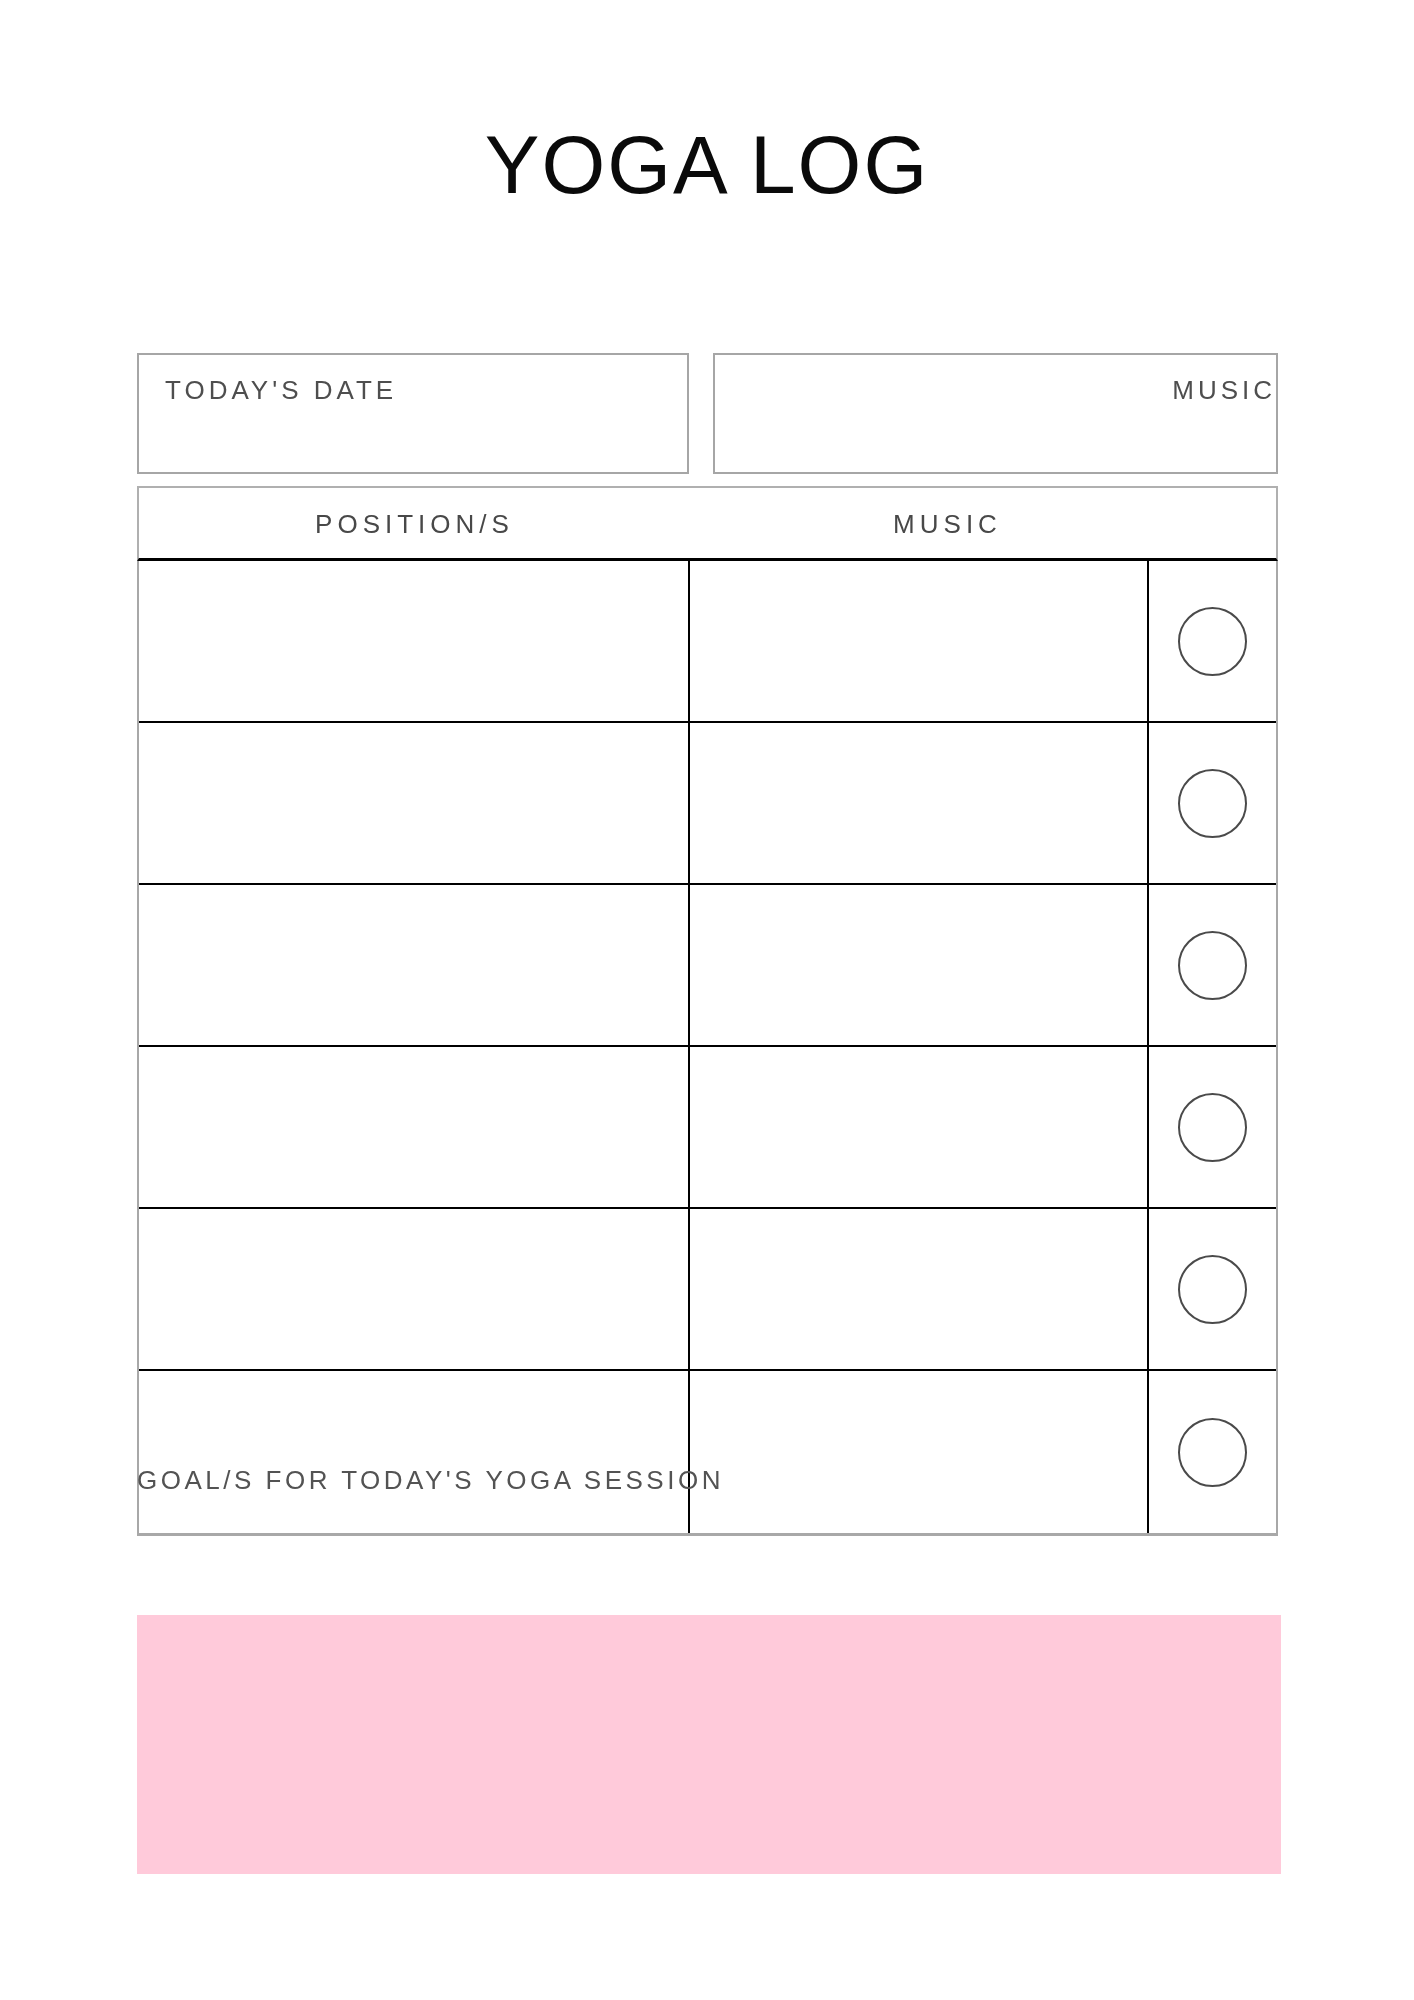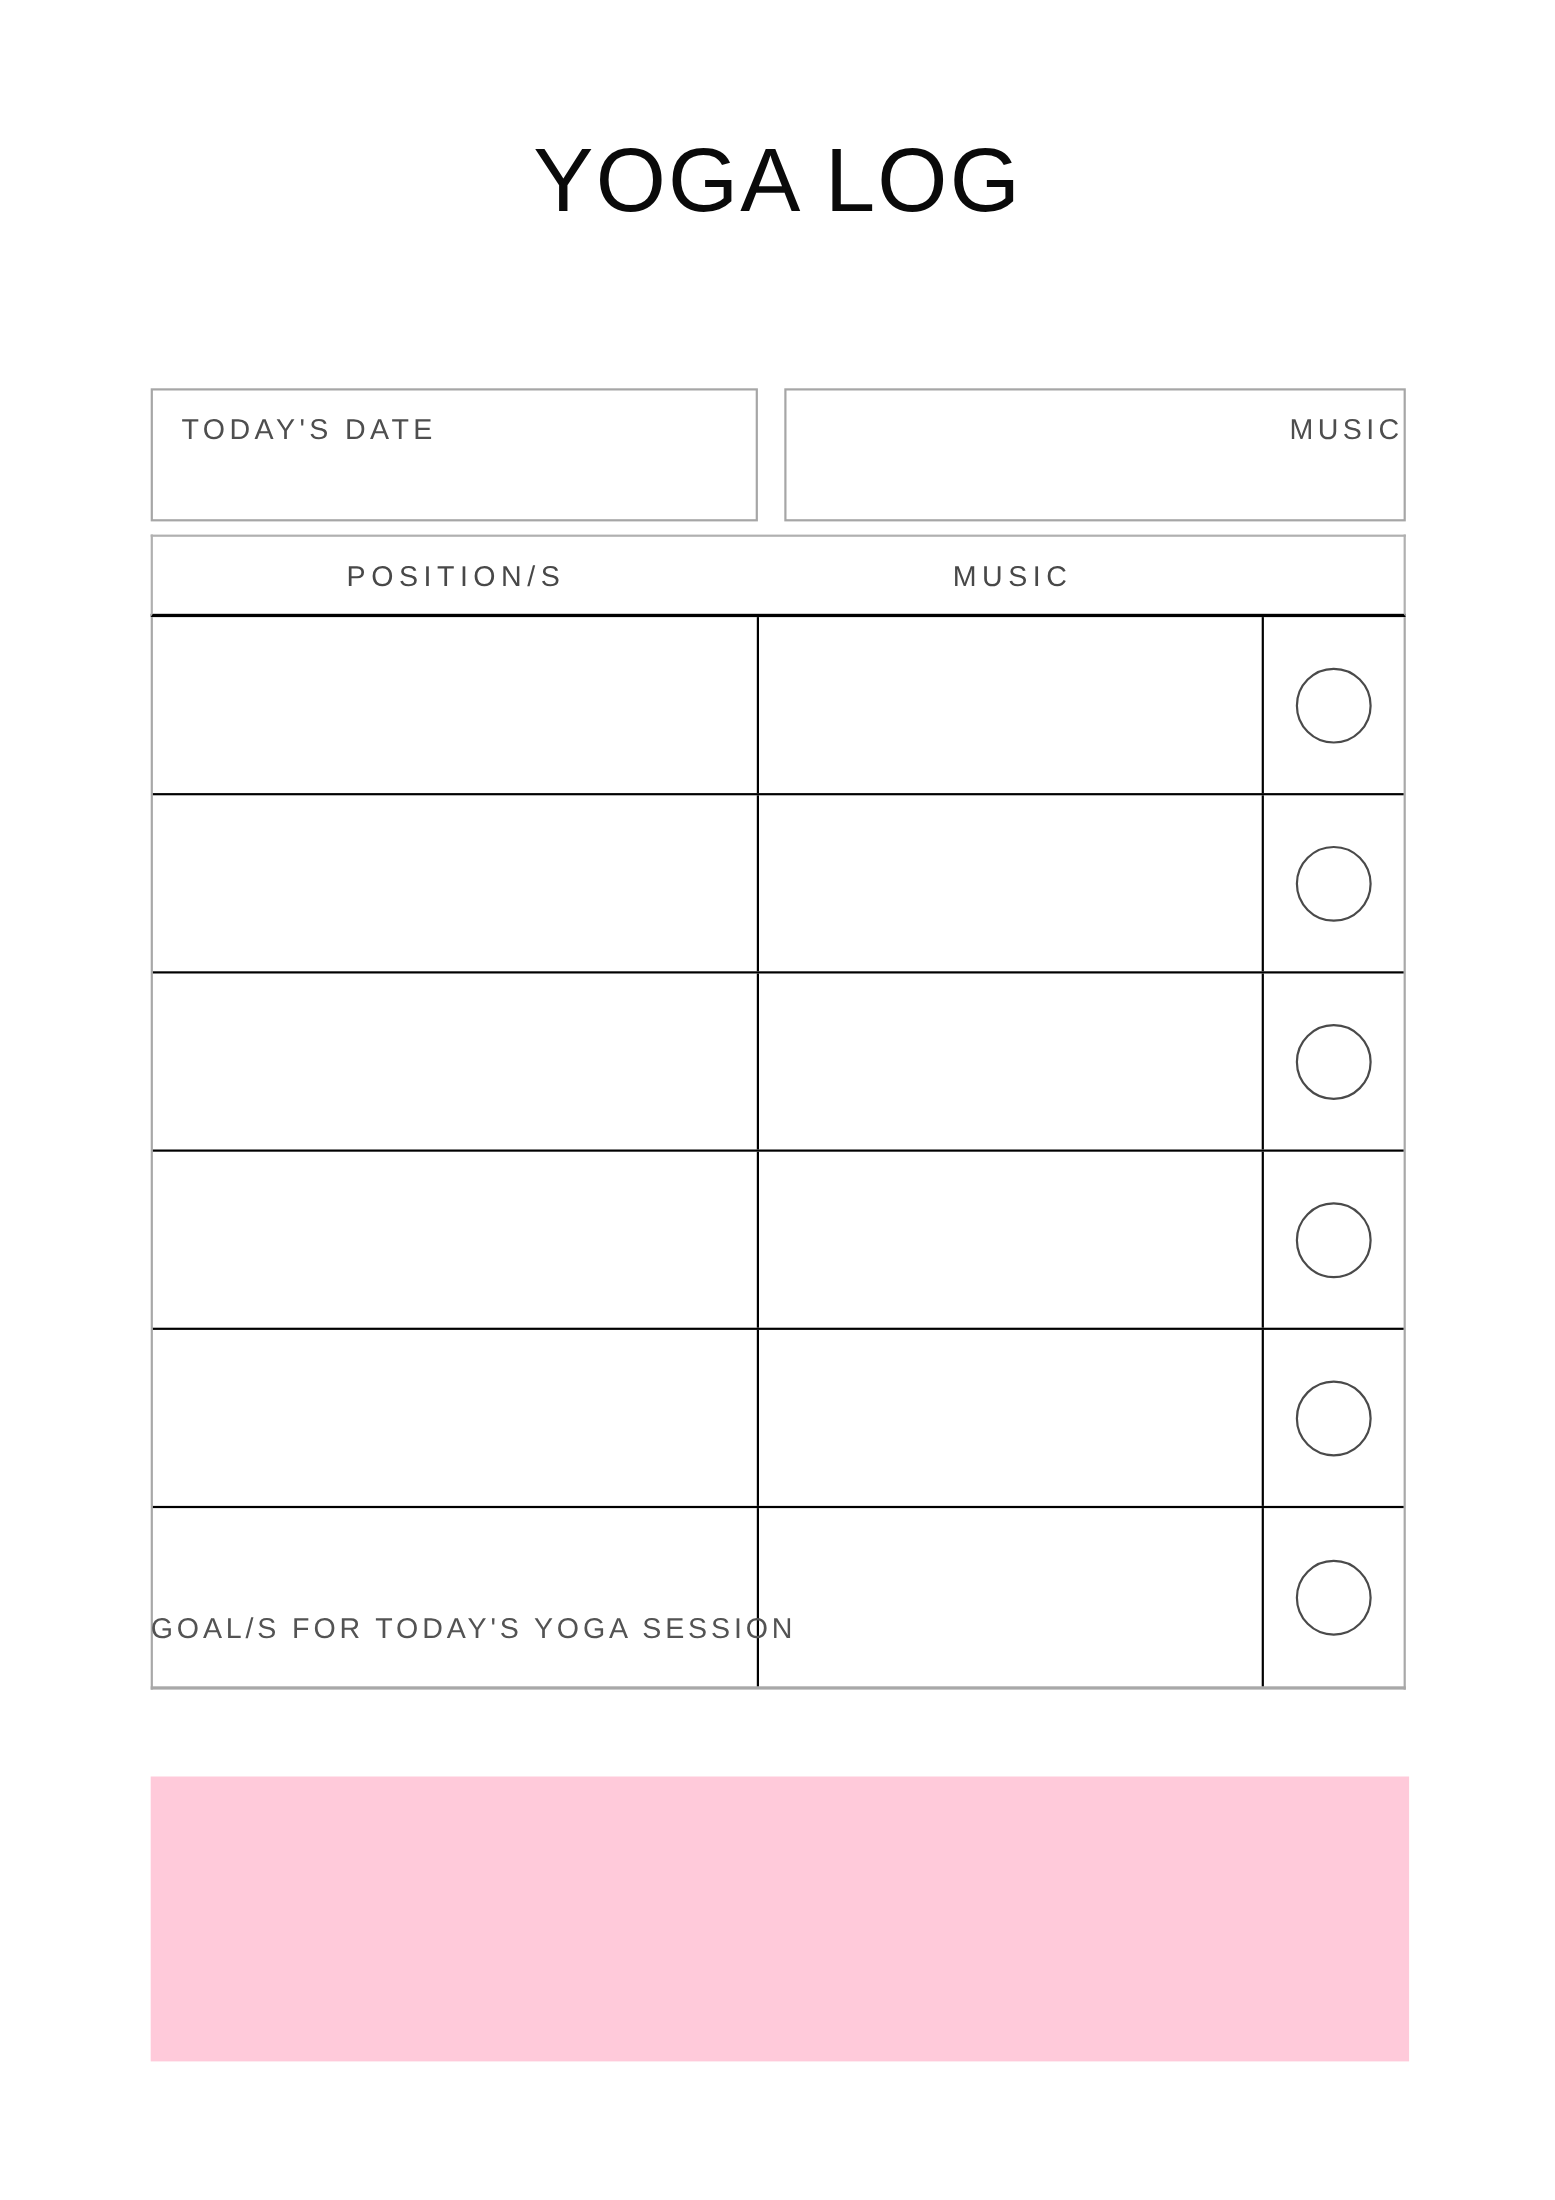--- a/index.html
+++ b/index.html
@@ -66,20 +66,21 @@
     box-sizing: border-box;
   }
   .thead {
     box-sizing: border-box;
     height: 75px;
     border: 2px solid #b0b0b0;
     border-bottom: 3px solid #000000;
     display: grid;
     grid-template-columns: 551px 461px auto;
     align-items: center;
+    gap: 27px;
   }
   .th {
     text-align: center;
     font-size: 26px;
     letter-spacing: 5px;
     color: #484848;
     padding-top: 2px;
   }
   .tbody {
     box-sizing: border-box;

